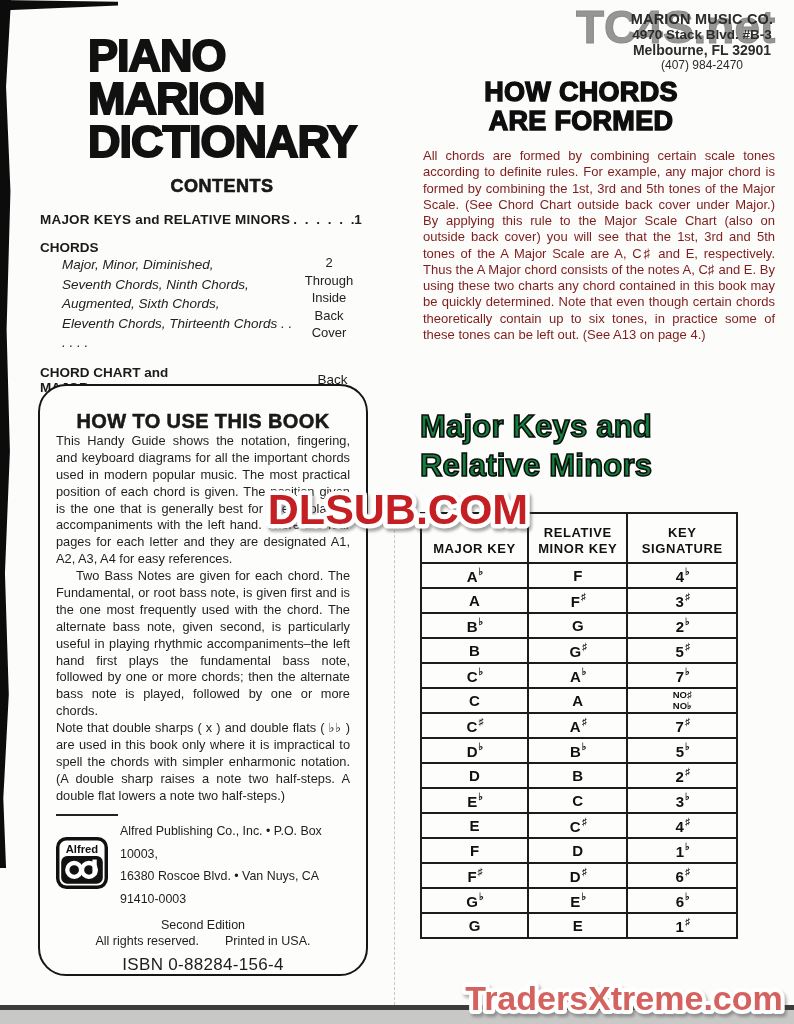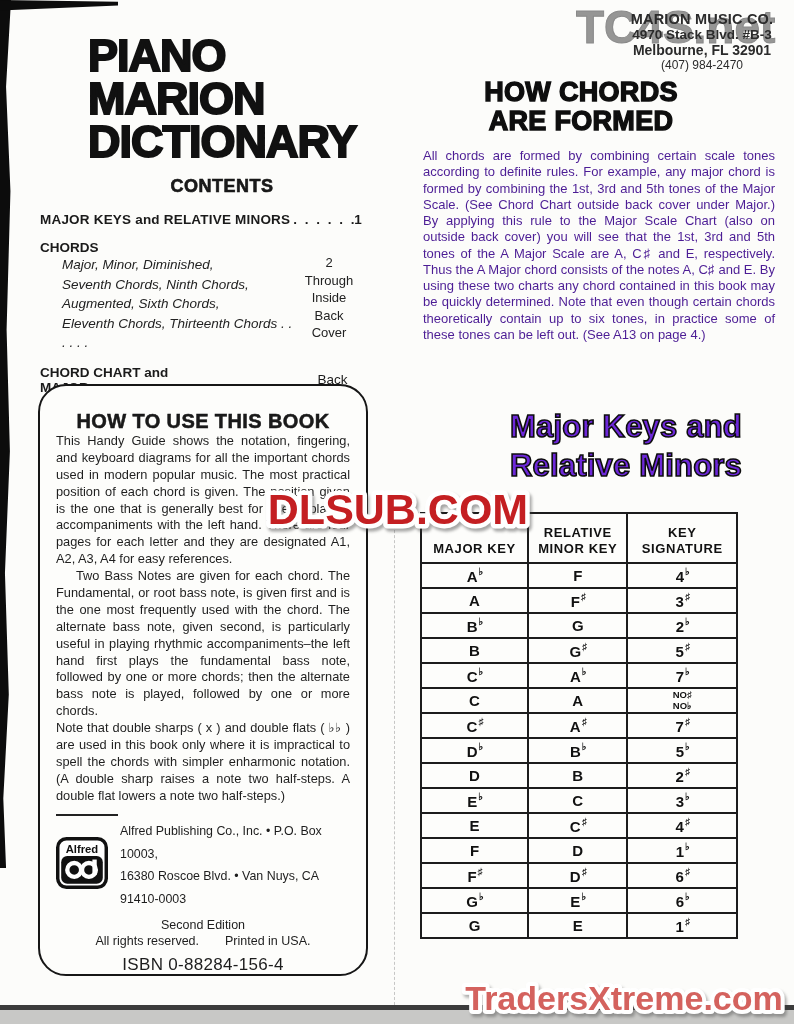--- a/index.html
+++ b/index.html
@@ -63,23 +63,23 @@
 
   
   .stamp { left:616px; top:12px; width:172px; text-align:center; color:#2b2b2b; line-height:1.1; filter:blur(.3px); z-index:3; }
   .stamp div:nth-child(1){ font-size:14.5px; font-weight:700; letter-spacing:.2px; }
   .stamp div:nth-child(2){ font-size:13.5px; font-weight:700; }
   .stamp div:nth-child(3){ font-size:14px;  font-weight:700; }
   .stamp div:nth-child(4){ font-size:12px;  font-weight:400; margin-top:1px; }
   .wm-top { left:576px; top:0px; font-size:46px; font-weight:800; color:#7d7d7d; opacity:.8; letter-spacing:0px; z-index:2; white-space:nowrap; -webkit-text-stroke:1px #6e6e6e; }
 
   .formed-head { left:420px; top:78px; width:322px; text-align:center; font-size:27px; font-weight:700; line-height:1.08; letter-spacing:.3px; -webkit-text-stroke:1.4px #0e0e0e; color:#0e0e0e; }
-  .formed-body { left:423px; top:148px; width:352px; font-size:13px; line-height:1.25; text-align:justify; color:#4c1d95; }
-
-  .mkrm-head { left:420px; top:408px; width:322px; text-align:right; font-size:31px; font-weight:700; line-height:1.25; letter-spacing:.2px; -webkit-text-stroke:1.6px #0c0c0c; color:#6d28d9; }
+  .formed-body { left:423px; top:148px; width:352px; font-size:13px; line-height:1.25; text-align:justify; color:#7f1d1d; }
+
+  .mkrm-head { left:420px; top:408px; width:322px; text-align:left; font-size:31px; font-weight:700; line-height:1.25; letter-spacing:.2px; -webkit-text-stroke:1.6px #0c0c0c; color:#15803d; }
 
   table.keys { position:absolute; left:420px; top:512px; width:318px; border-collapse:collapse; background:#fdfdfb; }
   table.keys th, table.keys td { border:2px solid #1c1c1c; }
   table.keys th { height:50px; vertical-align:bottom; font-size:13px; font-weight:700; letter-spacing:.6px; padding-bottom:5px; text-align:center; color:#111; }
   table.keys th .hline { line-height:1.25; }
   table.keys td { height:25px; text-align:center; font-size:15px; font-weight:700; color:#111; }
   table.keys td sup { font-size:10px; font-weight:700; position:relative; top:-1px; left:1px; }
   table.keys col.c1 { width:108px; } table.keys col.c2 { width:100px; } table.keys col.c3 { width:110px; }
   .stacked { font-size:9.5px; font-weight:700; line-height:1.1; }
 

